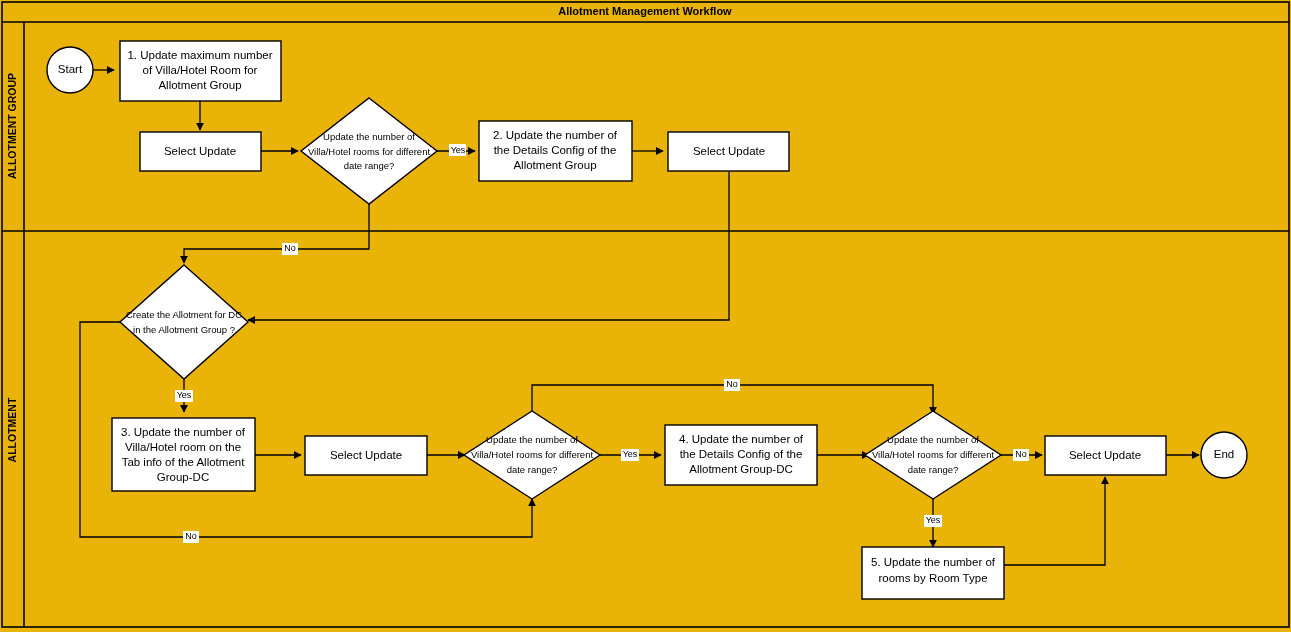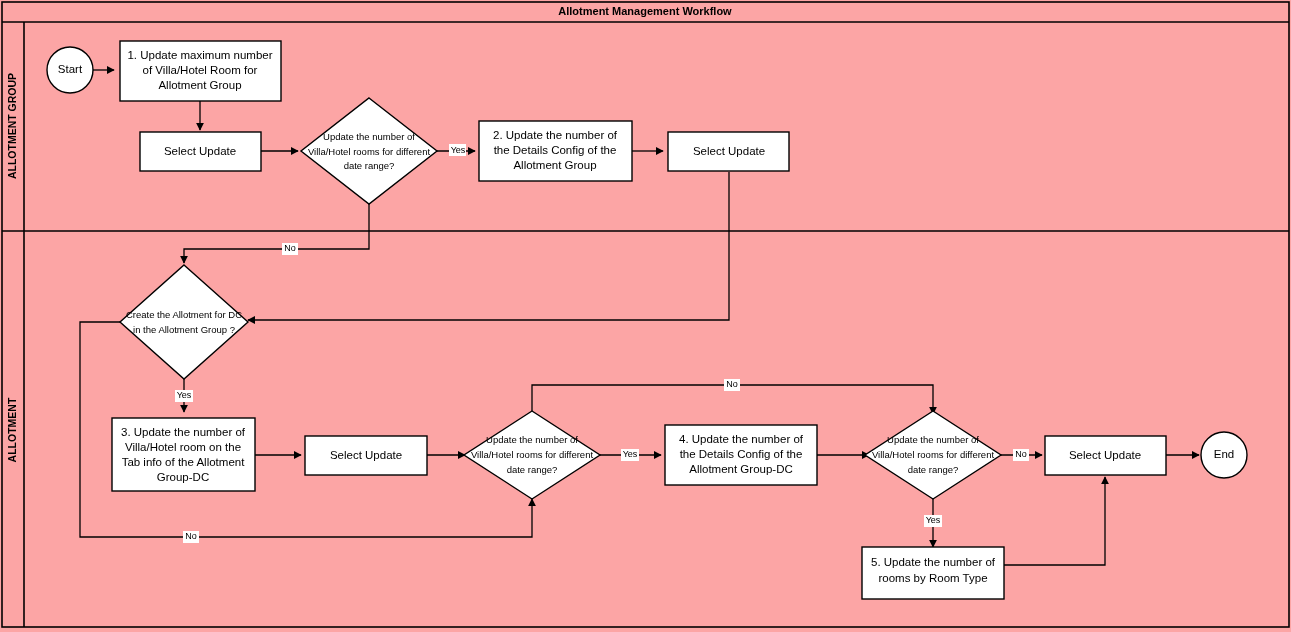--- a/index.html
+++ b/index.html
@@ -5,21 +5,21 @@
   html, body {
     margin: 0;
     padding: 0;
     background: #ffffff;
     font-family: "Liberation Sans", sans-serif;
   }
   #stage {
     position: relative;
     width: 1291px;
     height: 632px;
-    background: #fca5a5;
+    background: #eab308;
     overflow: hidden;
   }
   #stage svg {
     position: absolute;
     left: 0;
     top: 0;
   }
   .node-text {
     font-family: "Liberation Sans", sans-serif;
     font-size: 11.5px;

